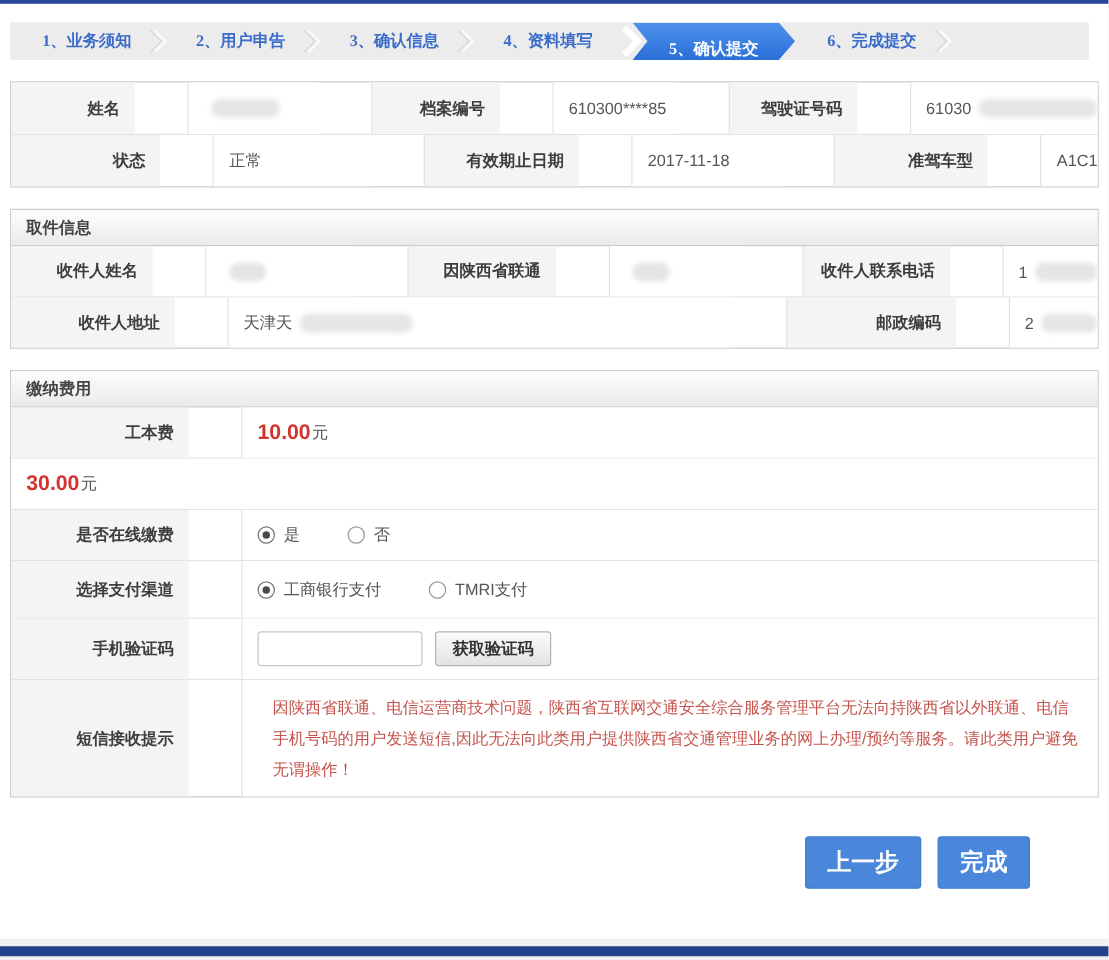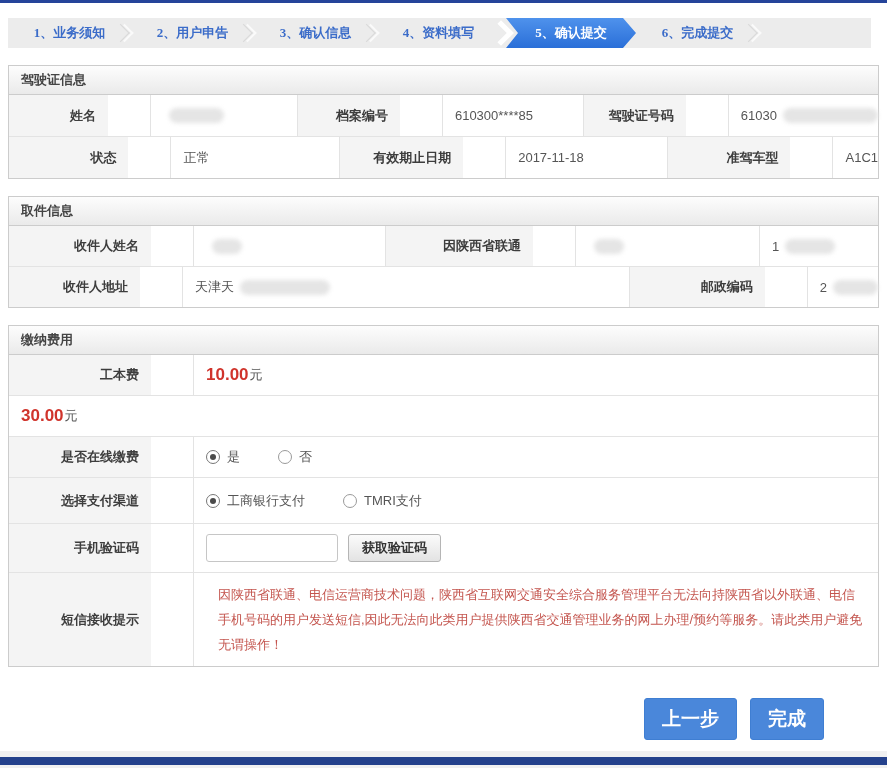--- a/index.html
+++ b/index.html
@@ -22,21 +22,21 @@
   .step { position:relative; width:123px; display:flex; align-items:center; justify-content:center;
     font-size:13px; font-weight:bold; color:#3b6cc9; }
   .step .chev-l { position:absolute; right:0px; top:50%; width:13px; height:13px;
     border-top:2px solid #fafafa; border-right:2px solid #fafafa; transform:translateY(-50%) rotate(45deg); }
   .step .chev-d { position:absolute; right:4px; top:50%; width:13px; height:13px;
     border-top:1px solid #d9d9d9; border-right:1px solid #d9d9d9; transform:translateY(-50%) rotate(45deg); }
   .step-gap { position:relative; width:6px; }
   .step-gap span { position:absolute; left:-8px; top:50%; width:18px; height:18px; z-index:2;
     border-top:5px solid #fff; border-right:5px solid #fff; transform:translateY(-50%) rotate(45deg); }
   .step.active { background:linear-gradient(#4f92ec,#2a6fd8); color:#fff; width:130px; z-index:1;
-    clip-path:polygon(0 0, calc(100% - 13px) 0, 100% 50%, calc(100% - 13px) 100%, 0 100%, 12px 50%); }
+    clip-path:polygon(0 0, calc(100% - 13px) 0, 100% 50%, calc(100% - 13px) 100%, 0 100%, 12px 50%);align-items:flex-end; }
   .steps .filler { flex:1; }
 
   
   .section { margin:17px 8px 0 8px; border:1px solid #cccccc; }
   .sec-hdr { height:29px; display:flex; align-items:center; padding-left:12px; font-size:13px; font-weight:bold; color:#444;
     background:linear-gradient(#fdfdfd,#eaeaea); border-bottom:1px solid #cccccc; }
   .t-row { display:flex; align-items:stretch;gap:42px; }
   .t-row + .t-row { border-top:1px solid #e3e3e3; }
   .t-row > div + div { border-left:1px solid #e3e3e3; }
   .cell { display:flex; align-items:center; font-size:13px; min-height:40px; }
@@ -102,21 +102,20 @@
     </div>
     <div class="step">
       <span>6、完成提交</span>
       <span class="chev-d"></span>
       <span class="chev-l"></span>
     </div>
     <div class="filler"></div>
   </div>
 
   <div class="section">
-    <div class="sec-hdr">驾驶证信息</div>
     <div class="t-row">
       <div class="cell lbl w-l1 h41">姓名</div>
       <div class="cell val w-v1 h41">
           <span class="redact r55"></span>
         </div>
       <div class="cell lbl w-l2 h41">档案编号</div>
       <div class="cell val w-v2 h41">610300****85</div>
       <div class="cell lbl w-l3 h41">驾驶证号码</div>
       <div class="cell val w-v3 h41">
           <span>61030</span>
@@ -137,20 +136,21 @@
     <div class="sec-hdr">取件信息</div>
     <div class="t-row">
       <div class="cell lbl w-l1">收件人姓名</div>
       <div class="cell val w-v1">
           <span class="redact r30"></span>
         </div>
       <div class="cell lbl w-l2">因陕西省联通</div>
       <div class="cell val w-v2">
           <span class="redact r30"></span>
         </div>
+      <div class="cell lbl w-l3">收件人联系电话</div>
       <div class="cell val w-v3">
           <span>1</span>
           <span class="redact r50"></span>
         </div>
     </div>
     <div class="t-row">
       <div class="cell lbl w-l1">收件人地址</div>
       <div class="cell val w-span3">
           <span>天津天</span>
           <span class="redact r90"></span>

